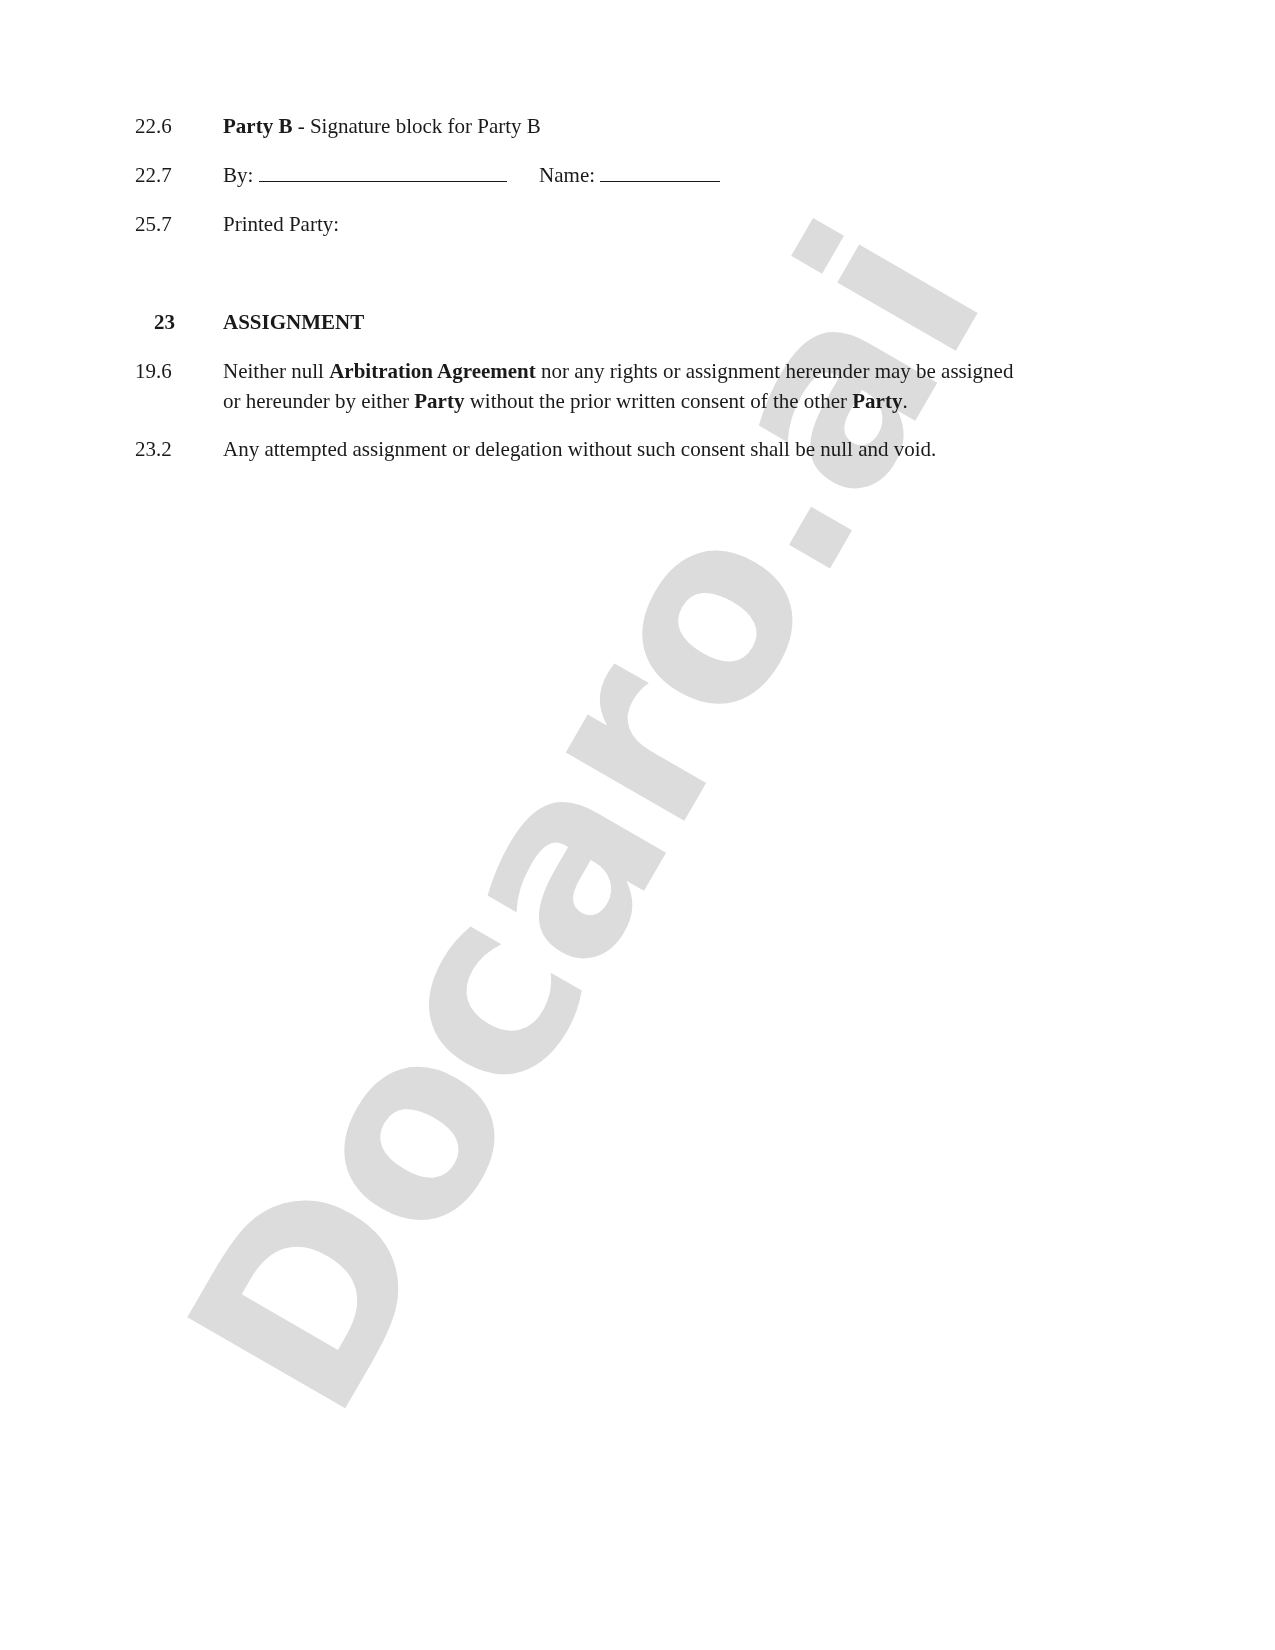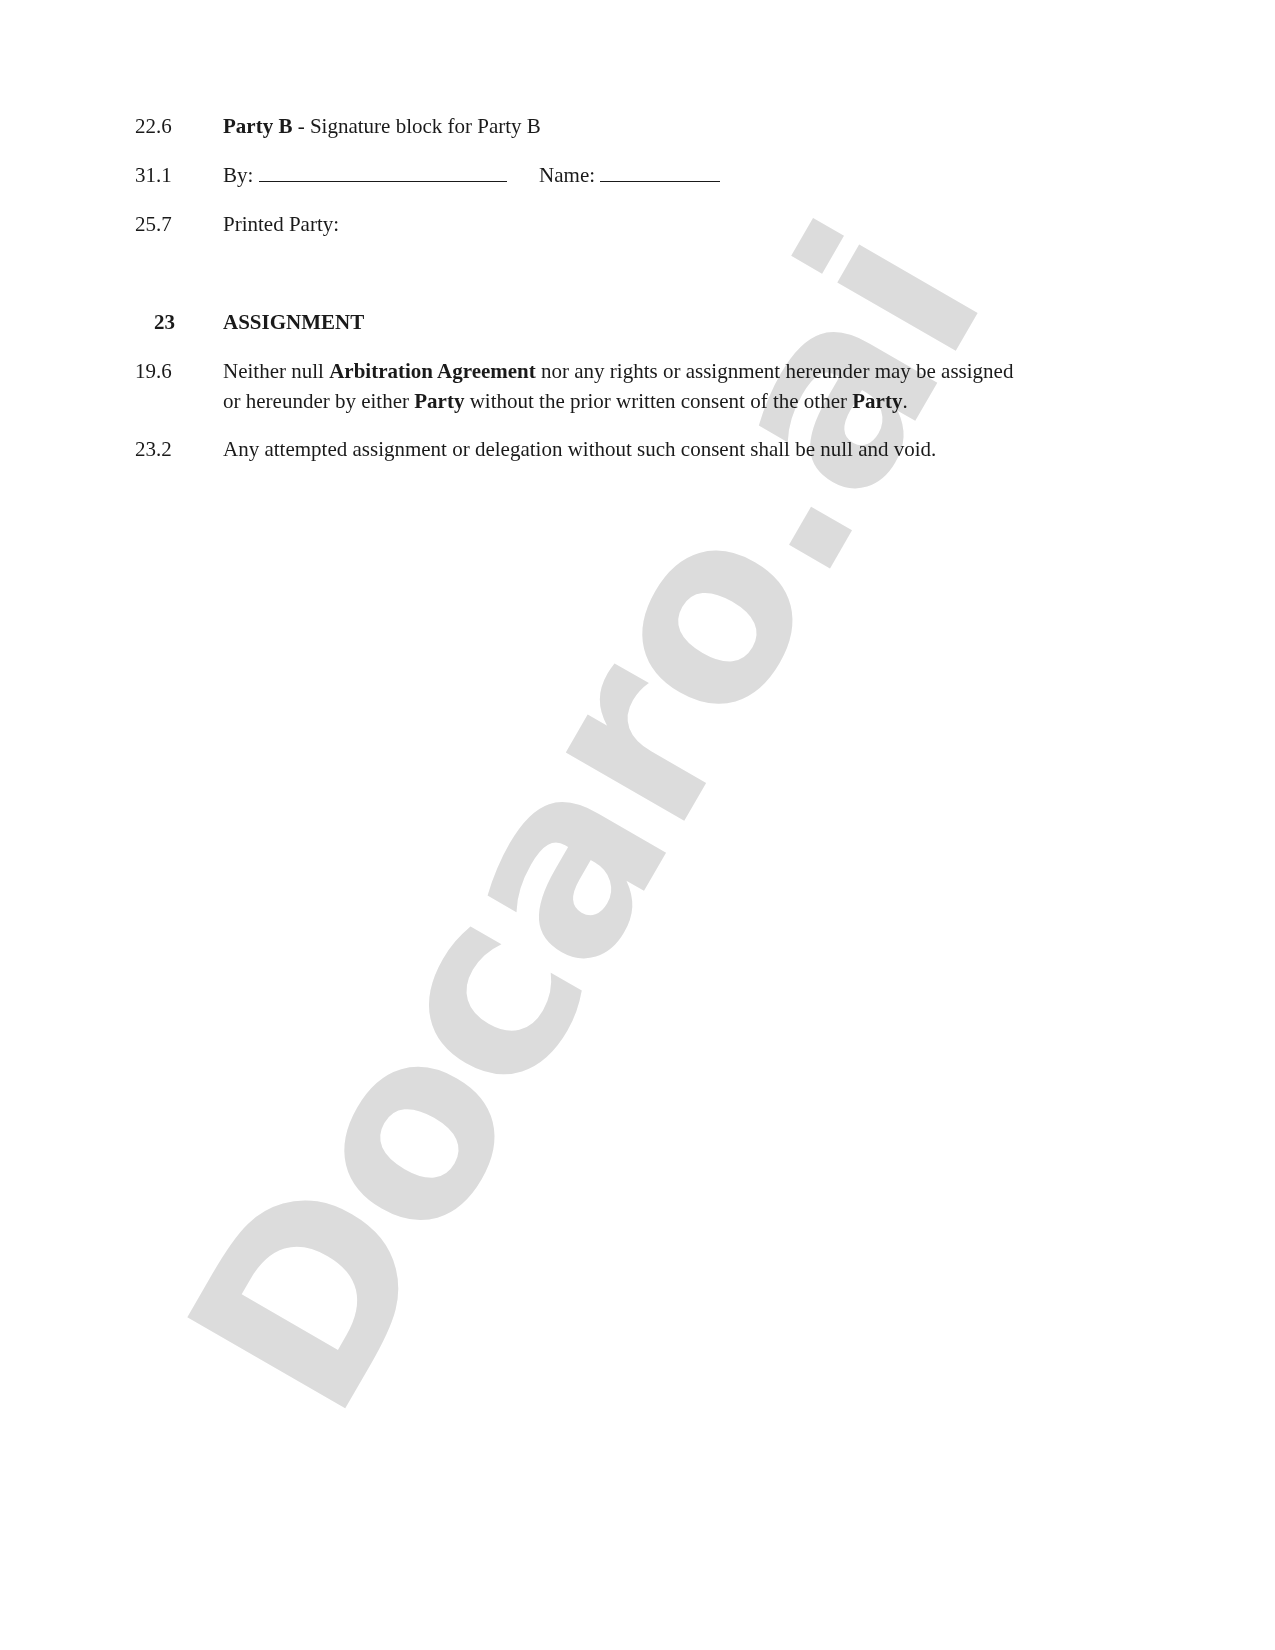--- a/index.html
+++ b/index.html
@@ -41,21 +41,21 @@
 <div class="page">
 
   <div class="watermark">Docaro.ai</div>
 
   <div class="row" style="top:111px;">
     <span class="num">22.6</span>
     <span class="txt"><span class="b">Party B</span><span> - Signature block for Party B</span></span>
   </div>
 
   <div class="row" style="top:160px;">
-    <span class="num">31.1</span>
+    <span class="num">22.7</span>
     <span class="txt">
       <span>By:</span>
       <span class="blank" style="width:248px;"></span>
       <span style="display:inline-block; width:22px;"></span>
       <span>Name:</span>
       <span class="blank" style="width:120px;"></span>
     </span>
   </div>
 
   <div class="row" style="top:209px;">

